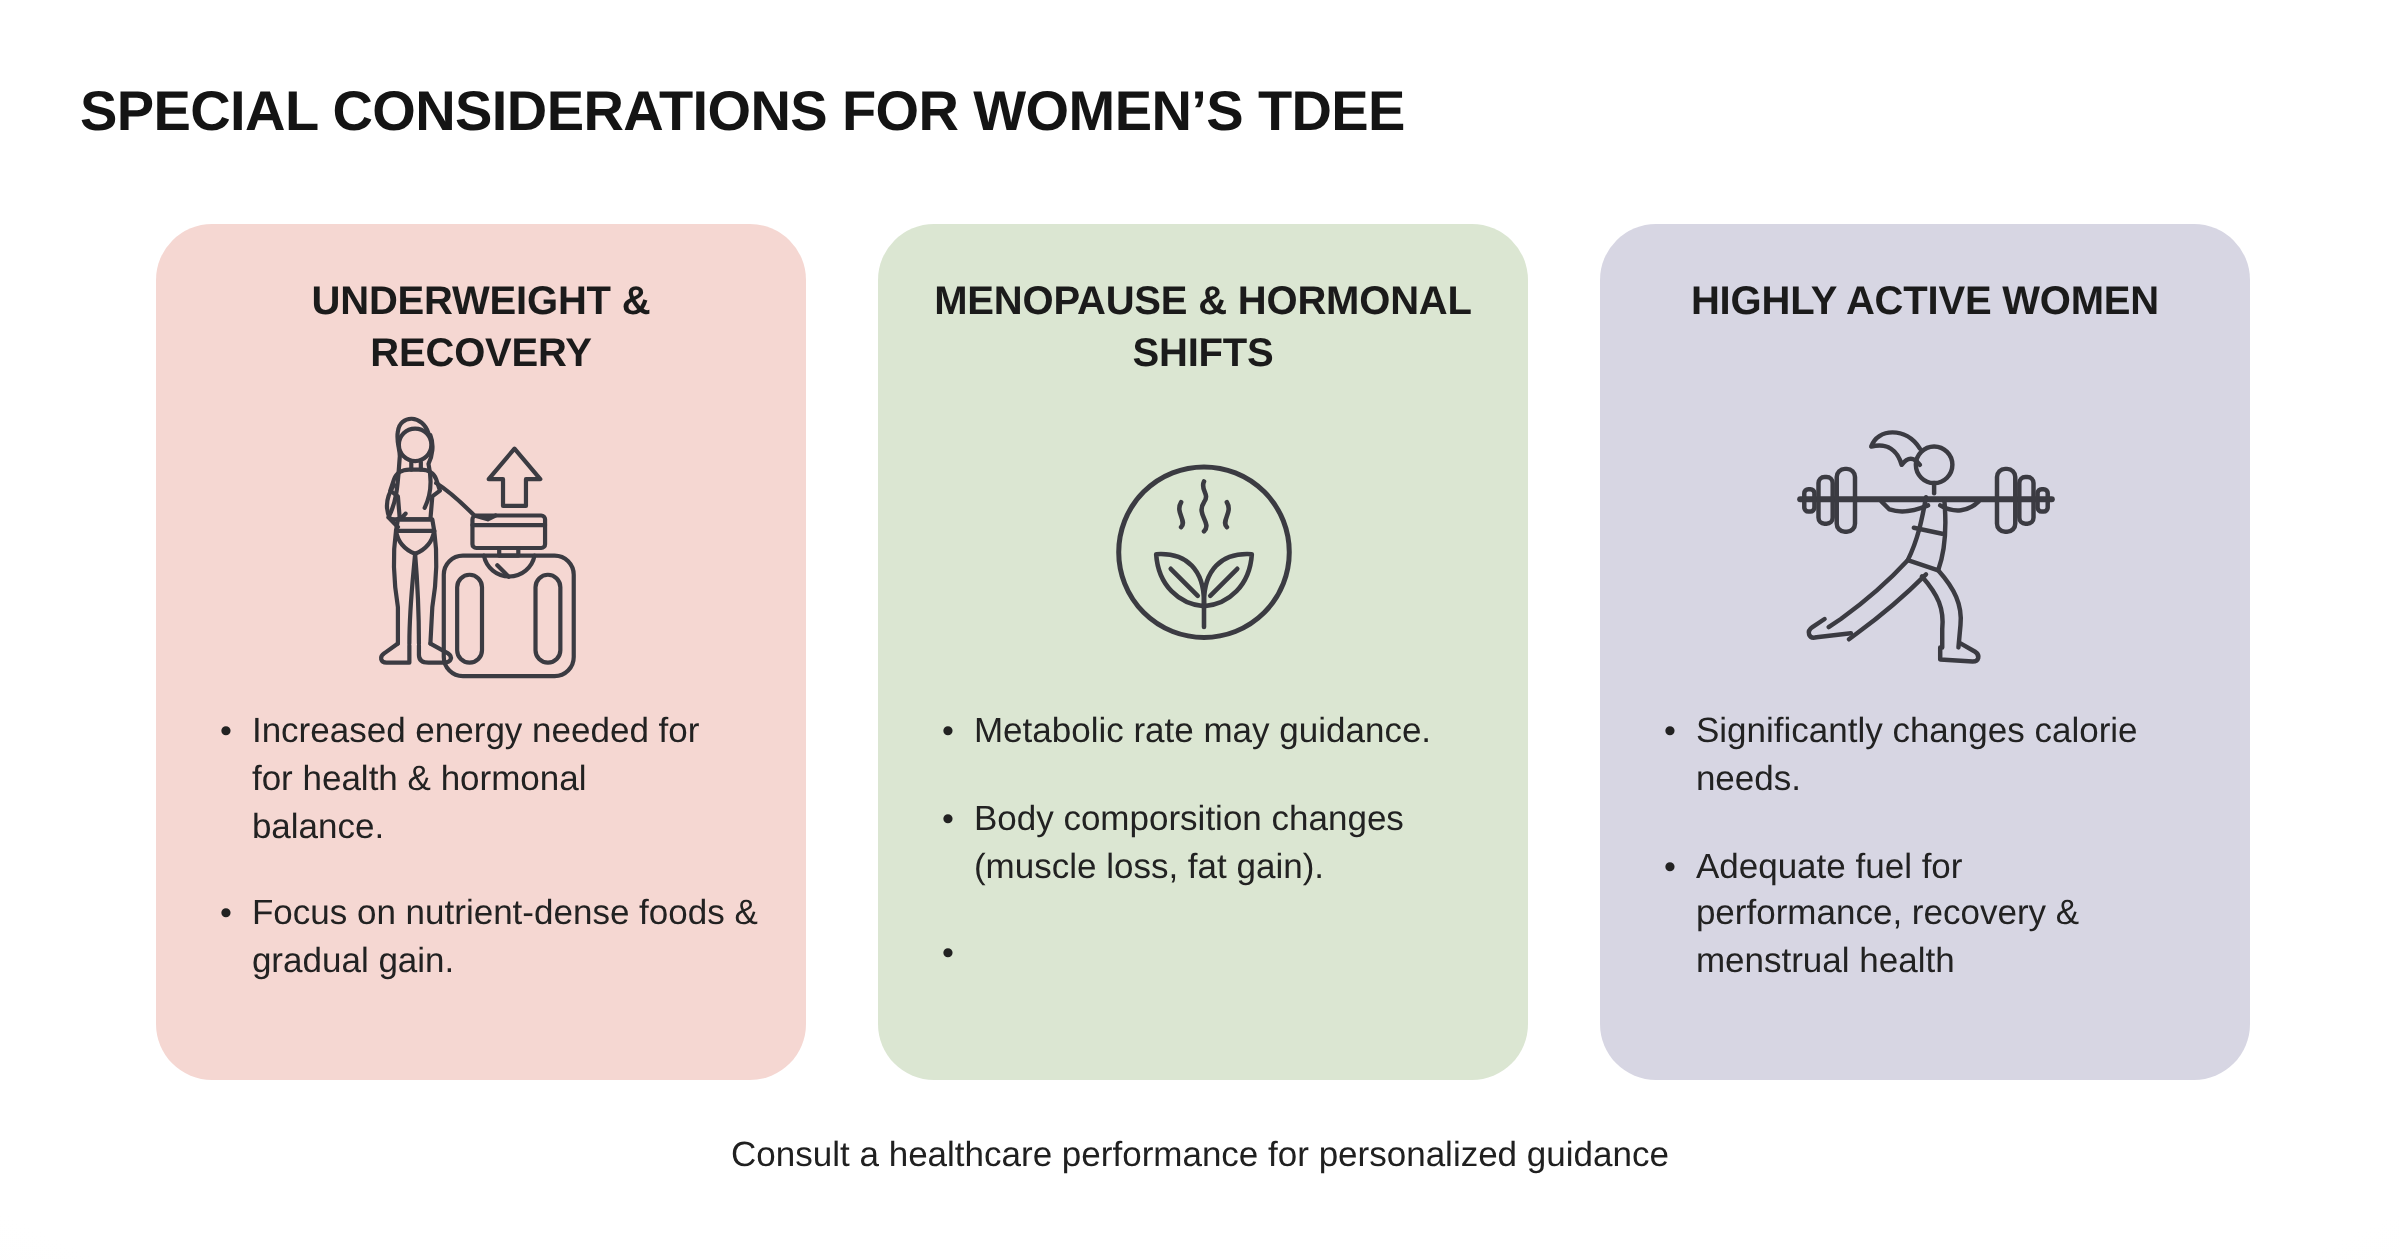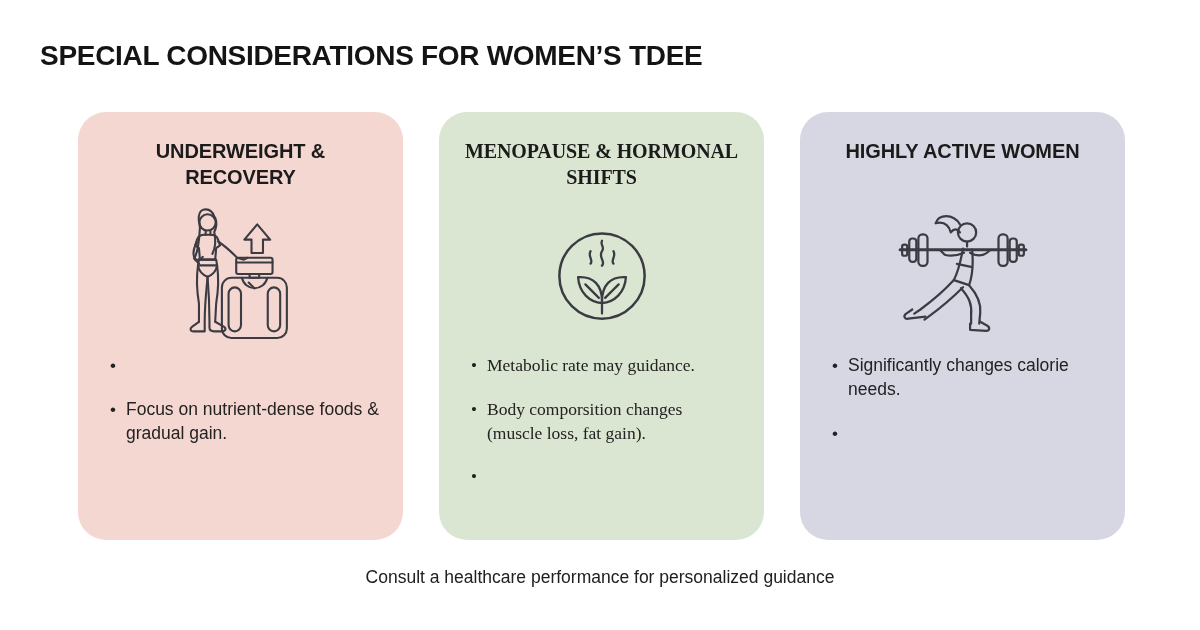--- a/index.html
+++ b/index.html
@@ -71,30 +71,33 @@
             <path d="M55,78 C54,90 52,106 52,125"></path>
             <path d="M55,78 C56,90 57,106 57,125"></path>
             <path d="M46,125 L39,130 C36,132 37,135 40,135 L52,135 L52,126"></path>
             <path d="M57,126 L57,131 C57,134 59,135 62,135 L70,135 C74,135 75,132 72,130 L63,125"></path>
           </g>
         </svg>
       </div>
       <ul class="bullets">
         <li>
             <span class="dot">•</span>
+            <span class="bullet-text">Increased energy needed for
+for health &amp; hormonal
+balance.</span>
           </li>
         <li>
             <span class="dot">•</span>
             <span class="bullet-text">Focus on nutrient-dense foods &amp;
 gradual gain.</span>
           </li>
       </ul>
     </section>
 
-    <section class="card card--green" style="background: rgb(219, 230, 210); font-family: Liberation Serif, serif;">
+    <section class="card card--green" style="background: rgb(219, 230, 210);">
       <h2 class="card-title">MENOPAUSE &amp; HORMONAL SHIFTS</h2>
       <div class="illus">
         <svg width="104" height="104" viewBox="0 0 100 100">
           <g class="line">
             <circle cx="50" cy="52" r="41" stroke-width="2.4"></circle>
             <path d="M50,78 C38,77 28,68 27,53 C42,52 50,61 50,76 Z"></path>
             <line x1="47" y1="73" x2="34" y2="60"></line>
             <path d="M50,78 C62,77 72,68 73,53 C58,52 50,61 50,76 Z"></path>
             <line x1="53" y1="73" x2="66" y2="60"></line>
             <line x1="50" y1="78" x2="50" y2="88"></line>
@@ -153,20 +156,23 @@
         </svg>
       </div>
       <ul class="bullets">
         <li>
             <span class="dot">•</span>
             <span class="bullet-text">Significantly changes calorie
 needs.</span>
           </li>
         <li>
             <span class="dot">•</span>
+            <span class="bullet-text">Adequate fuel for
+performance, recovery &amp;
+menstrual health</span>
           </li>
       </ul>
     </section>
 
   </div>
 
   <p class="footer-note">Consult a healthcare performance for personalized guidance</p>
 
 </div>
 

